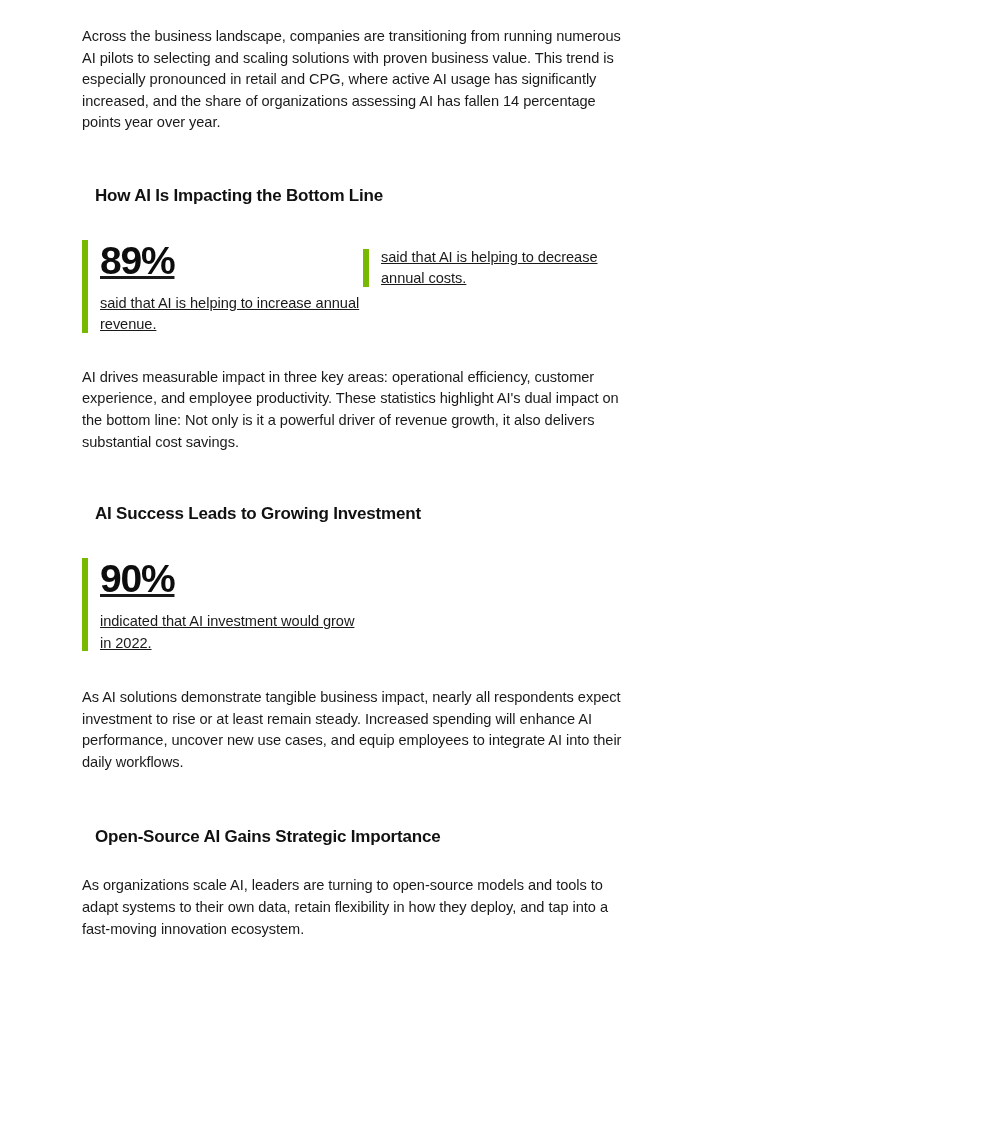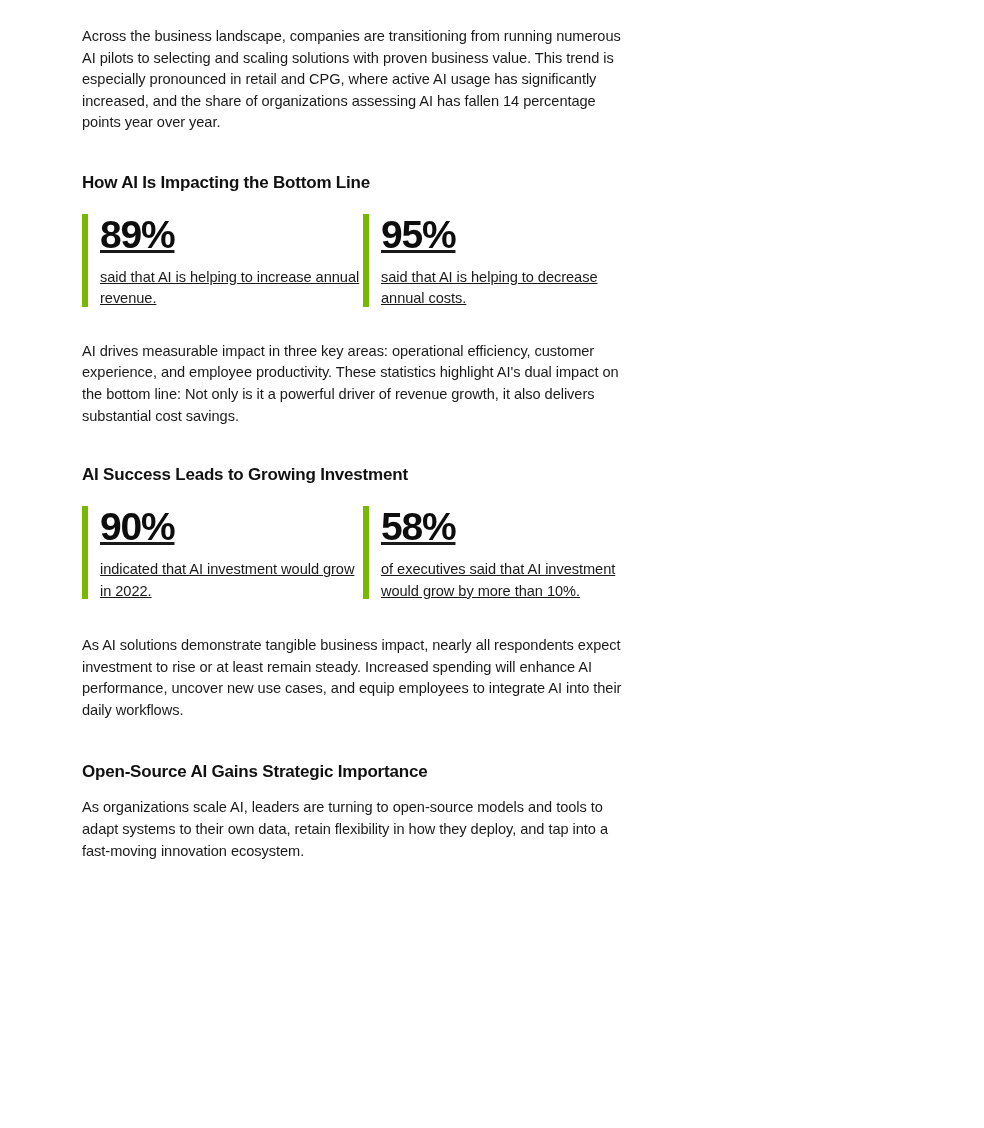--- a/index.html
+++ b/index.html
@@ -33,21 +33,21 @@
 
   p.body-text {
     margin: 0;
     font-size: 14.6px;
     line-height: 21.6px;
     color: #1a1a1a;
     letter-spacing: -0.05px;
   }
 
   h2.section-heading {
-    margin: 0;
+    margin: 13px;
     font-size: 17px;
     line-height: 22px;
     font-weight: bold;
     color: #111111;
     letter-spacing: -0.2px;
   }
 
   
   .gap-intro-to-h1 { height: 38px; }
   .gap-h1-to-stats { height: 18px; }
@@ -130,21 +130,20 @@
 
     <div class="stat-row">
       <div class="stat-col-1">
         <div class="stat">
           <span class="stat-value">89%</span>
           <span class="stat-caption">said that AI is helping to increase annual revenue.</span>
         </div>
       </div>
       <div class="stat-col-2">
         <div class="stat">
-          <span class="stat-value">95%</span>
           <span class="stat-caption">said that AI is helping to decrease annual costs.</span>
         </div>
       </div>
     </div>
 
     <div class="gap-stats-to-p"></div>
 
     <p class="body-text">AI drives measurable impact in three key areas: operational efficiency, customer experience, and employee productivity. These statistics highlight AI's dual impact on the bottom line: Not only is it a powerful driver of revenue growth, it also delivers substantial cost savings.</p>
 
     <div class="gap-p-to-h2"></div>
@@ -153,26 +152,20 @@
 
     <div class="gap-h2-to-stats"></div>
 
     <div class="stat-row">
       <div class="stat-col-1">
         <div class="stat">
           <span class="stat-value">90%</span>
           <span class="stat-caption">indicated that AI investment would grow in 2022.</span>
         </div>
       </div>
-      <div class="stat-col-2">
-        <div class="stat">
-          <span class="stat-value">58%</span>
-          <span class="stat-caption">of executives said that AI investment would grow by more than 10%.</span>
-        </div>
-      </div>
     </div>
 
     <div class="gap-stats2-to-p"></div>
 
     <p class="body-text">As AI solutions demonstrate tangible business impact, nearly all respondents expect investment to rise or at least remain steady. Increased spending will enhance AI performance, uncover new use cases, and equip employees to integrate AI into their daily workflows.</p>
 
     <div class="gap-p-to-h3"></div>
 
     <h2 class="section-heading">Open-Source AI Gains Strategic Importance</h2>
 

